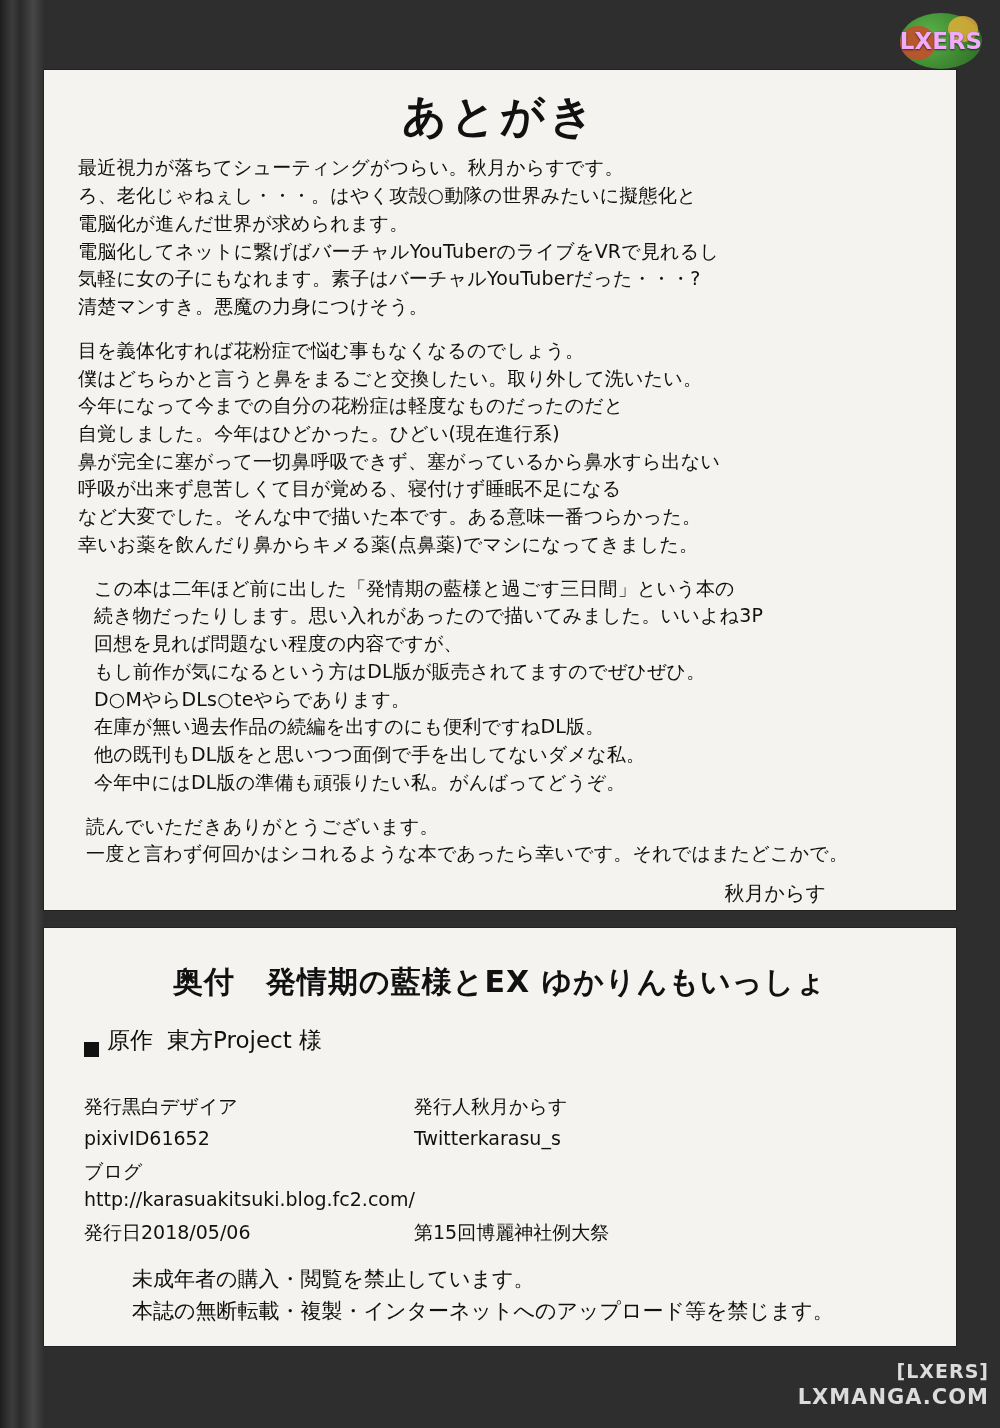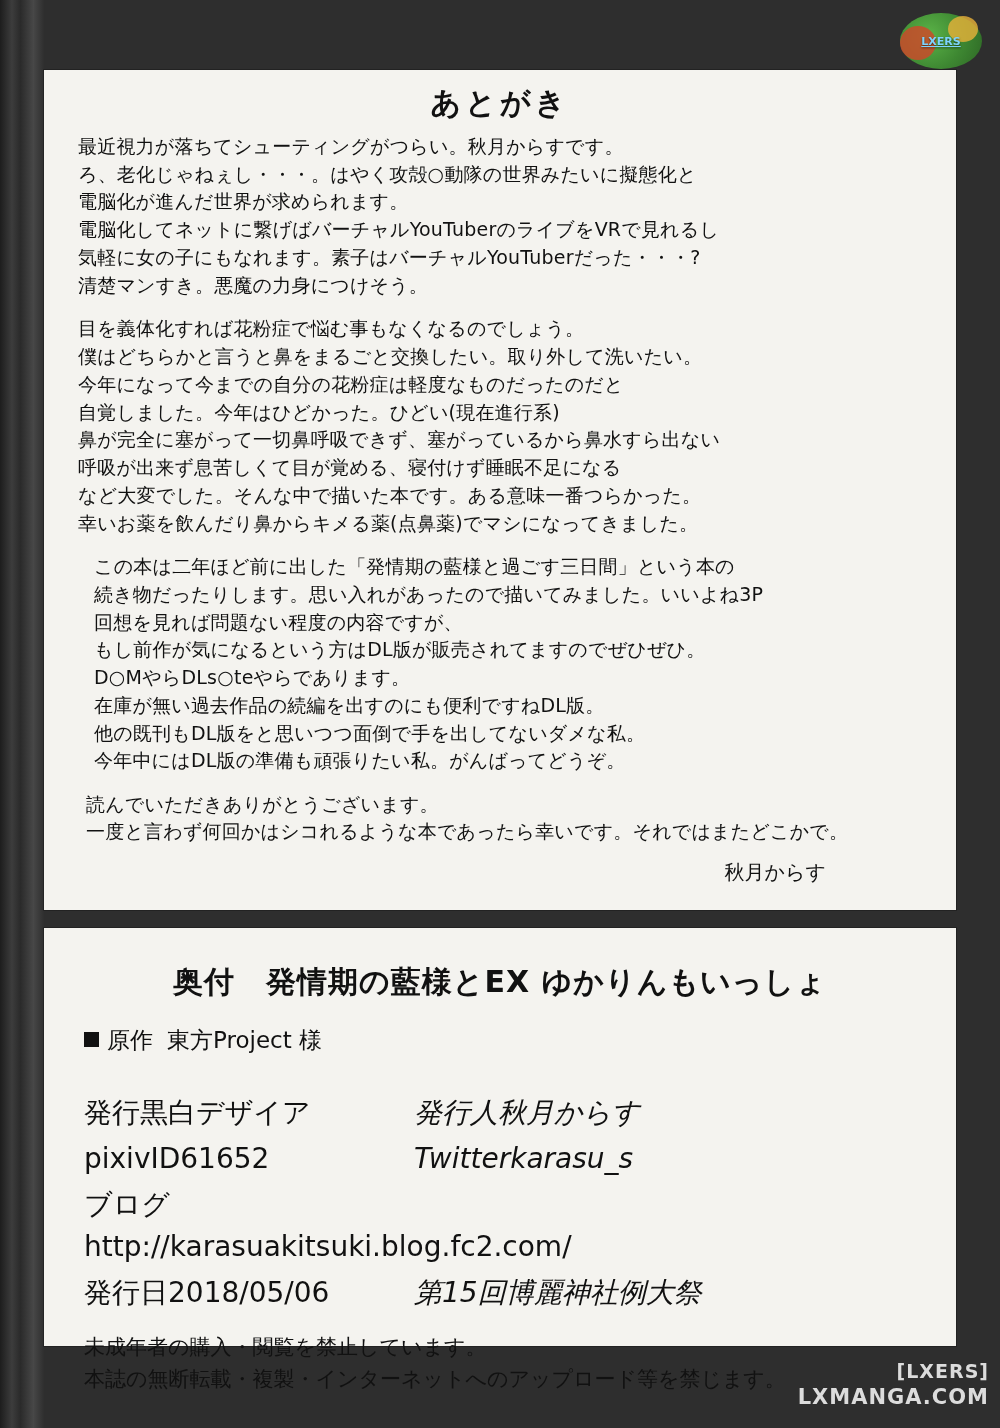--- a/index.html
+++ b/index.html
@@ -64,26 +64,25 @@
   #logo .blob3 {
     position: absolute;
     right: 6px; top: 6px;
     width: 30px; height: 26px;
     border-radius: 50%;
     background: #e8b23a;
     opacity: .8;
   }
   #logo .logo-text {
     position: relative;
-    color: #7dd3fc;
-    font-weight: bold;
-    font-size: 11px;
+    color: #f0abfc;
+    font-weight: bold;
+    font-size: 23px;
     letter-spacing: 0px;
     text-shadow: 0 1px 2px rgba(0,0,0,.6);
-    text-decoration: underline;
   }
 
   
   .panel {
     position: absolute;
     background: #f4f3ef;
     box-shadow: 0 0 0 1px rgba(0,0,0,.25);
   }
   #panel-afterword {
     left: 44px;
@@ -112,23 +111,23 @@
     font-size: 60px;
     font-weight: bold;
     color: rgba(120,120,120,.22);
     letter-spacing: 3px;
     pointer-events: none;
     white-space: nowrap;
   }
 
   h1.afterword-title {
     margin: 0;
-    padding-top: 16px;
+    padding-top: 22px;
     text-align: center;
-    font-size: 30px;
+    font-size: 44px;
     line-height: 1.1;
     letter-spacing: 4px;
     color: #111;
     font-weight: bold;
     font-family: "DejaVu Sans", "Liberation Sans", sans-serif;
   }
 
   .body-text {
     padding: 0 34px;
     color: #111;
@@ -166,52 +165,52 @@
   }
   .colophon-body {
     padding: 20px 40px 0 40px;
     color: #111;
   }
   .cline {
     font-size: 23px;
     line-height: 1.5;
     margin: 0 0 6px 0;
     display: flex;
-    align-items: center;
+    align-items: flex-end;
   }
   .cline .mark {
     display: inline-block;
     width: 15px; height: 15px;
     background: #111;
     margin-right: 8px;
     flex: none;
     position: relative;
     top: -1px;
   }
   .cline .lbl { margin-right: 14px; white-space: nowrap; }
   .cline .val { white-space: nowrap; }
   .cline-gap { height: 14px; }
 
   .crow {
     display: flex;
-    font-size: 28px;
+    font-size: 19px;
     line-height: 1.5;
     margin: 0 0 4px 0;
   }
   .crow .col1 { width: 330px; display: flex; align-items: baseline; }
-  .crow .col2 { display: flex; align-items: flex-end; font-style: italic; }
+  .crow .col2 { display: flex; align-items: flex-end; }
 
   .notice {
     padding: 0 40px;
     margin-top: 18px;
     font-size: 21px;
     line-height: 1.45;
     color: #111;
   }
-  .notice .nline { display: flex; align-items: center; margin-bottom: 2px; }
+  .notice .nline { display: flex; align-items: center; margin-bottom: 2px; margin-left: 48px; }
 
   
   #footer-credit {
     position: absolute;
     right: 11px;
     bottom: 18px;
     text-align: right;
     color: #dcdcdc;
     font-weight: bold;
     font-size: 19px;

